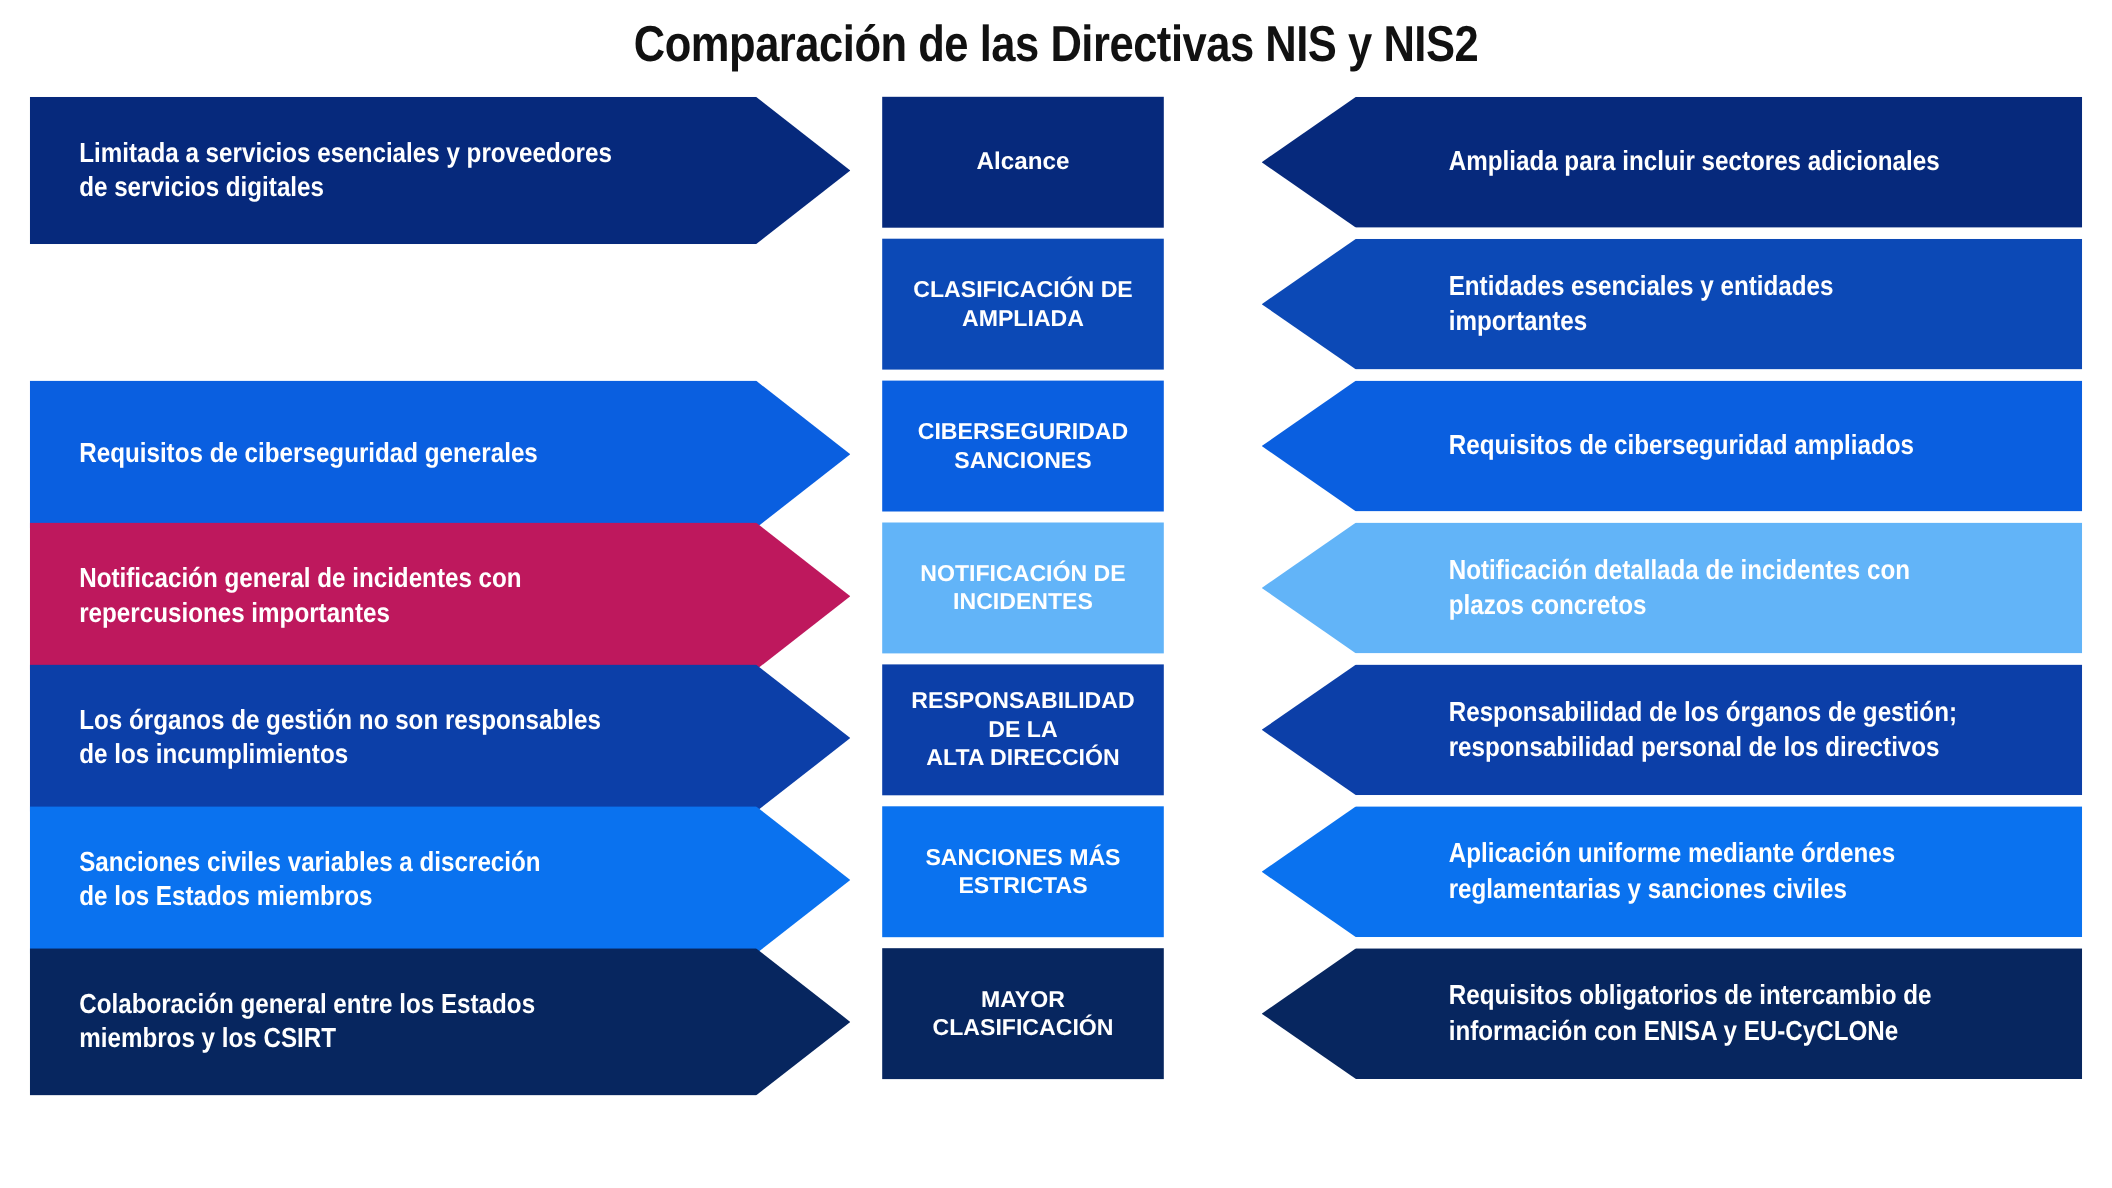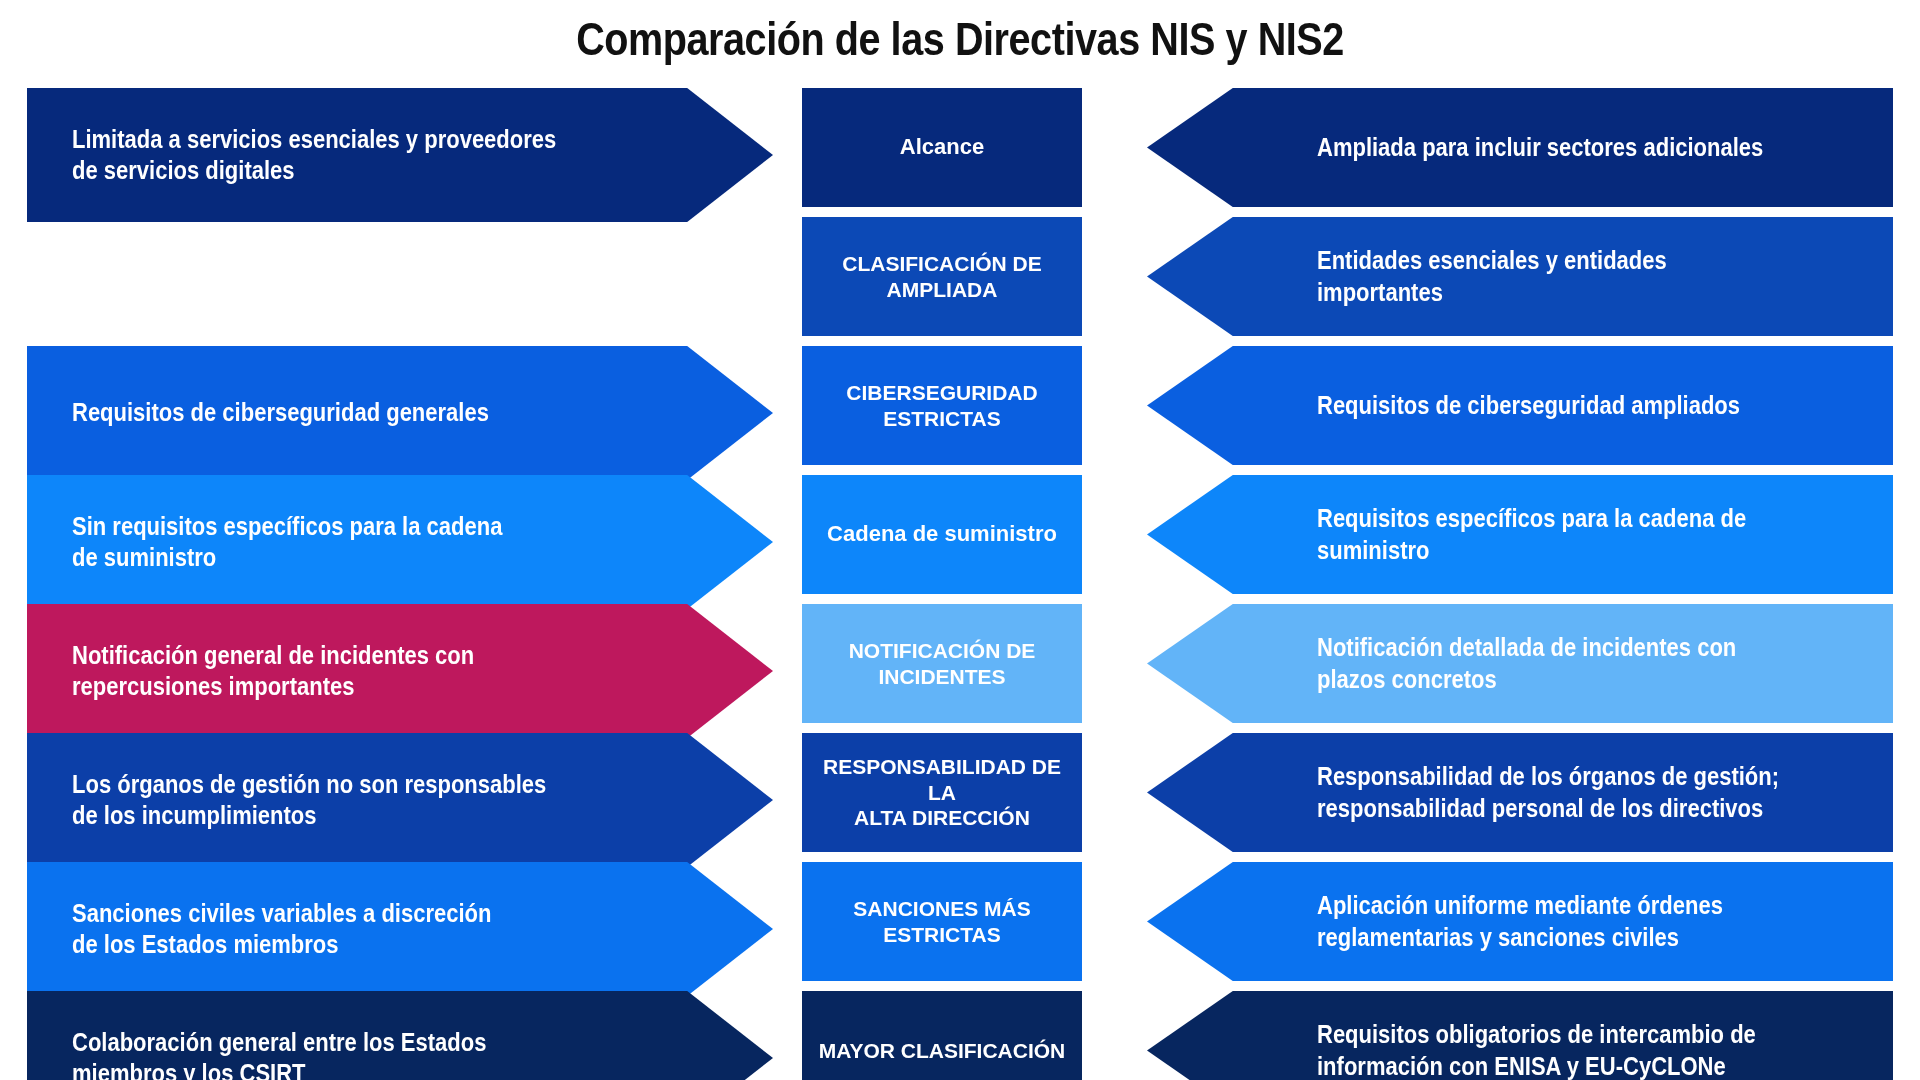--- a/index.html
+++ b/index.html
@@ -55,21 +55,21 @@
     padding-left:45px;
     padding-right:120px;
     -webkit-clip-path: polygon(0 0, 88.5% 0, 100% 50%, 88.5% 100%, 0 100%);
     clip-path: polygon(0 0, 88.5% 0, 100% 50%, 88.5% 100%, 0 100%);
   }
 
   
   .center-box {
     position:absolute;
     left:802px; top:0;
-    width:280px; height:119px;
+    width:256px; height:119px;
     display:flex;
     align-items:center;
     justify-content:center;
     text-align:center;
     padding:12px 10px;
   }
 
   
   .right-arrow {
     position:absolute;
@@ -136,37 +136,24 @@
           <div class="side-text">Entidades esenciales y entidades
 importantes</div>
         </div>
       </div>
       <div class="row">
         <div class="left-arrow" style="background: rgb(10, 95, 224);">
           <div class="side-text">Requisitos de ciberseguridad generales</div>
         </div>
         <div class="center-box" style="background: rgb(10, 95, 224);">
           <div class="center-text">CIBERSEGURIDAD
-ESTRICTAS</div>
+SANCIONES</div>
         </div>
         <div class="right-arrow" style="background: rgb(10, 95, 224);">
           <div class="side-text">Requisitos de ciberseguridad ampliados</div>
-        </div>
-      </div>
-      <div class="row">
-        <div class="left-arrow" style="background: rgb(13, 134, 250);">
-          <div class="side-text">Sin requisitos específicos para la cadena
-de suministro</div>
-        </div>
-        <div class="center-box" style="background: rgb(13, 134, 250);">
-          <div class="center-text mixed">Cadena de suministro</div>
-        </div>
-        <div class="right-arrow" style="background: rgb(13, 134, 250);">
-          <div class="side-text">Requisitos específicos para la cadena de
-suministro</div>
         </div>
       </div>
       <div class="row">
         <div class="left-arrow" style="background: #be185d;">
           <div class="side-text">Notificación general de incidentes con
 repercusiones importantes</div>
         </div>
         <div class="center-box" style="background: rgb(98, 180, 248);">
           <div class="center-text">NOTIFICACIÓN DE
 INCIDENTES</div>

